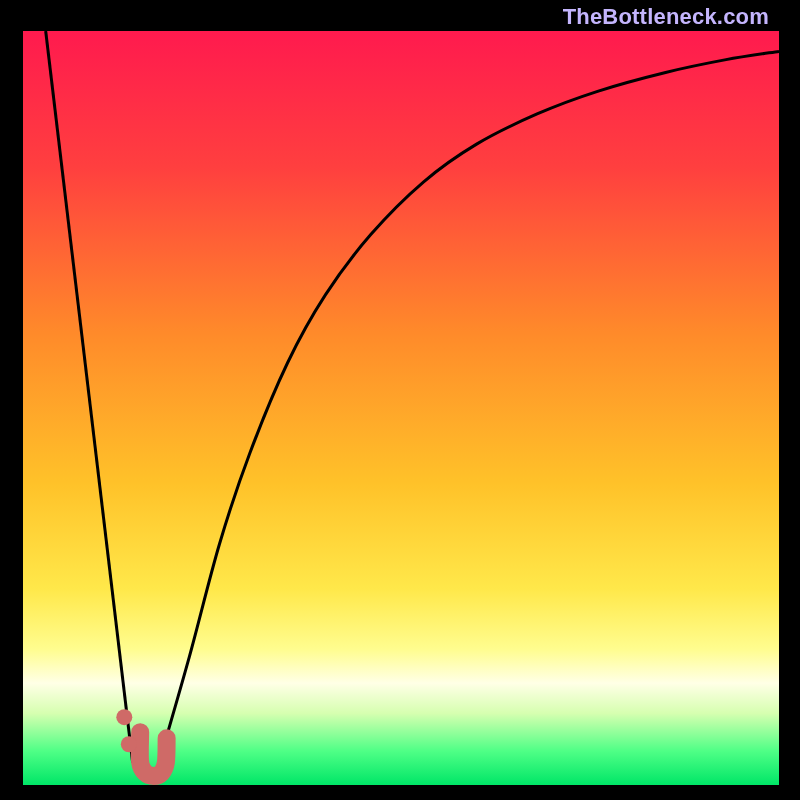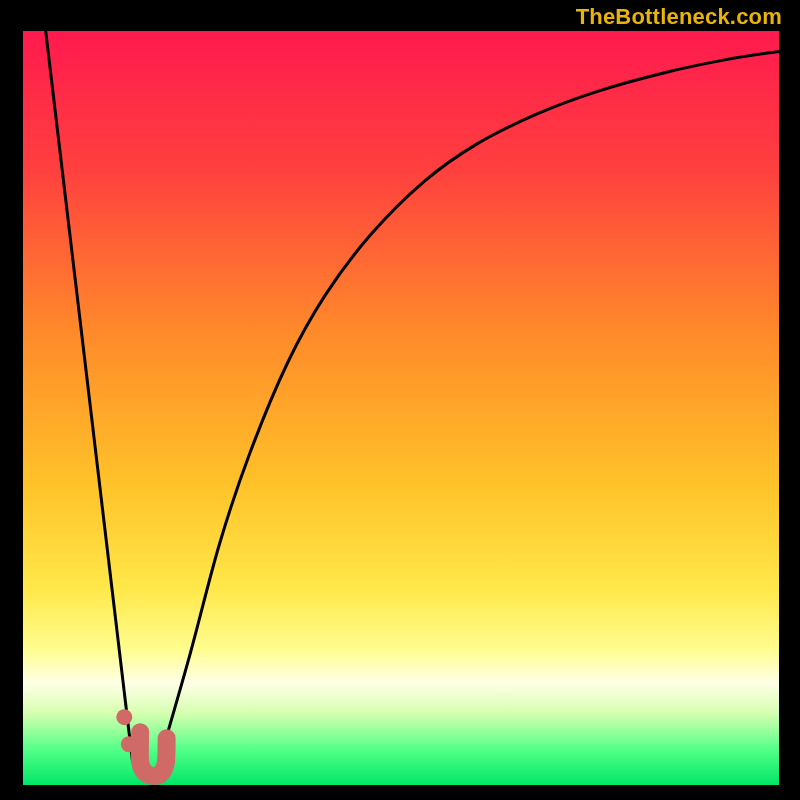--- a/index.html
+++ b/index.html
@@ -13,22 +13,22 @@
   }
   .outer {
     position: relative;
     width: 800px;
     height: 800px;
     background: #000;
   }
   .watermark {
     position: absolute;
     top: 4px;
-    right: 18px;
-    color: #eab308;
+    right: 31px;
+    color: #c4b5fd;
     font-size: 22px;
     font-weight: 600;
     letter-spacing: 0.2px;
     user-select: none;
   }
   .plot {
     position: absolute;
     left: 23px;
     top: 31px;
     width: 756px;

